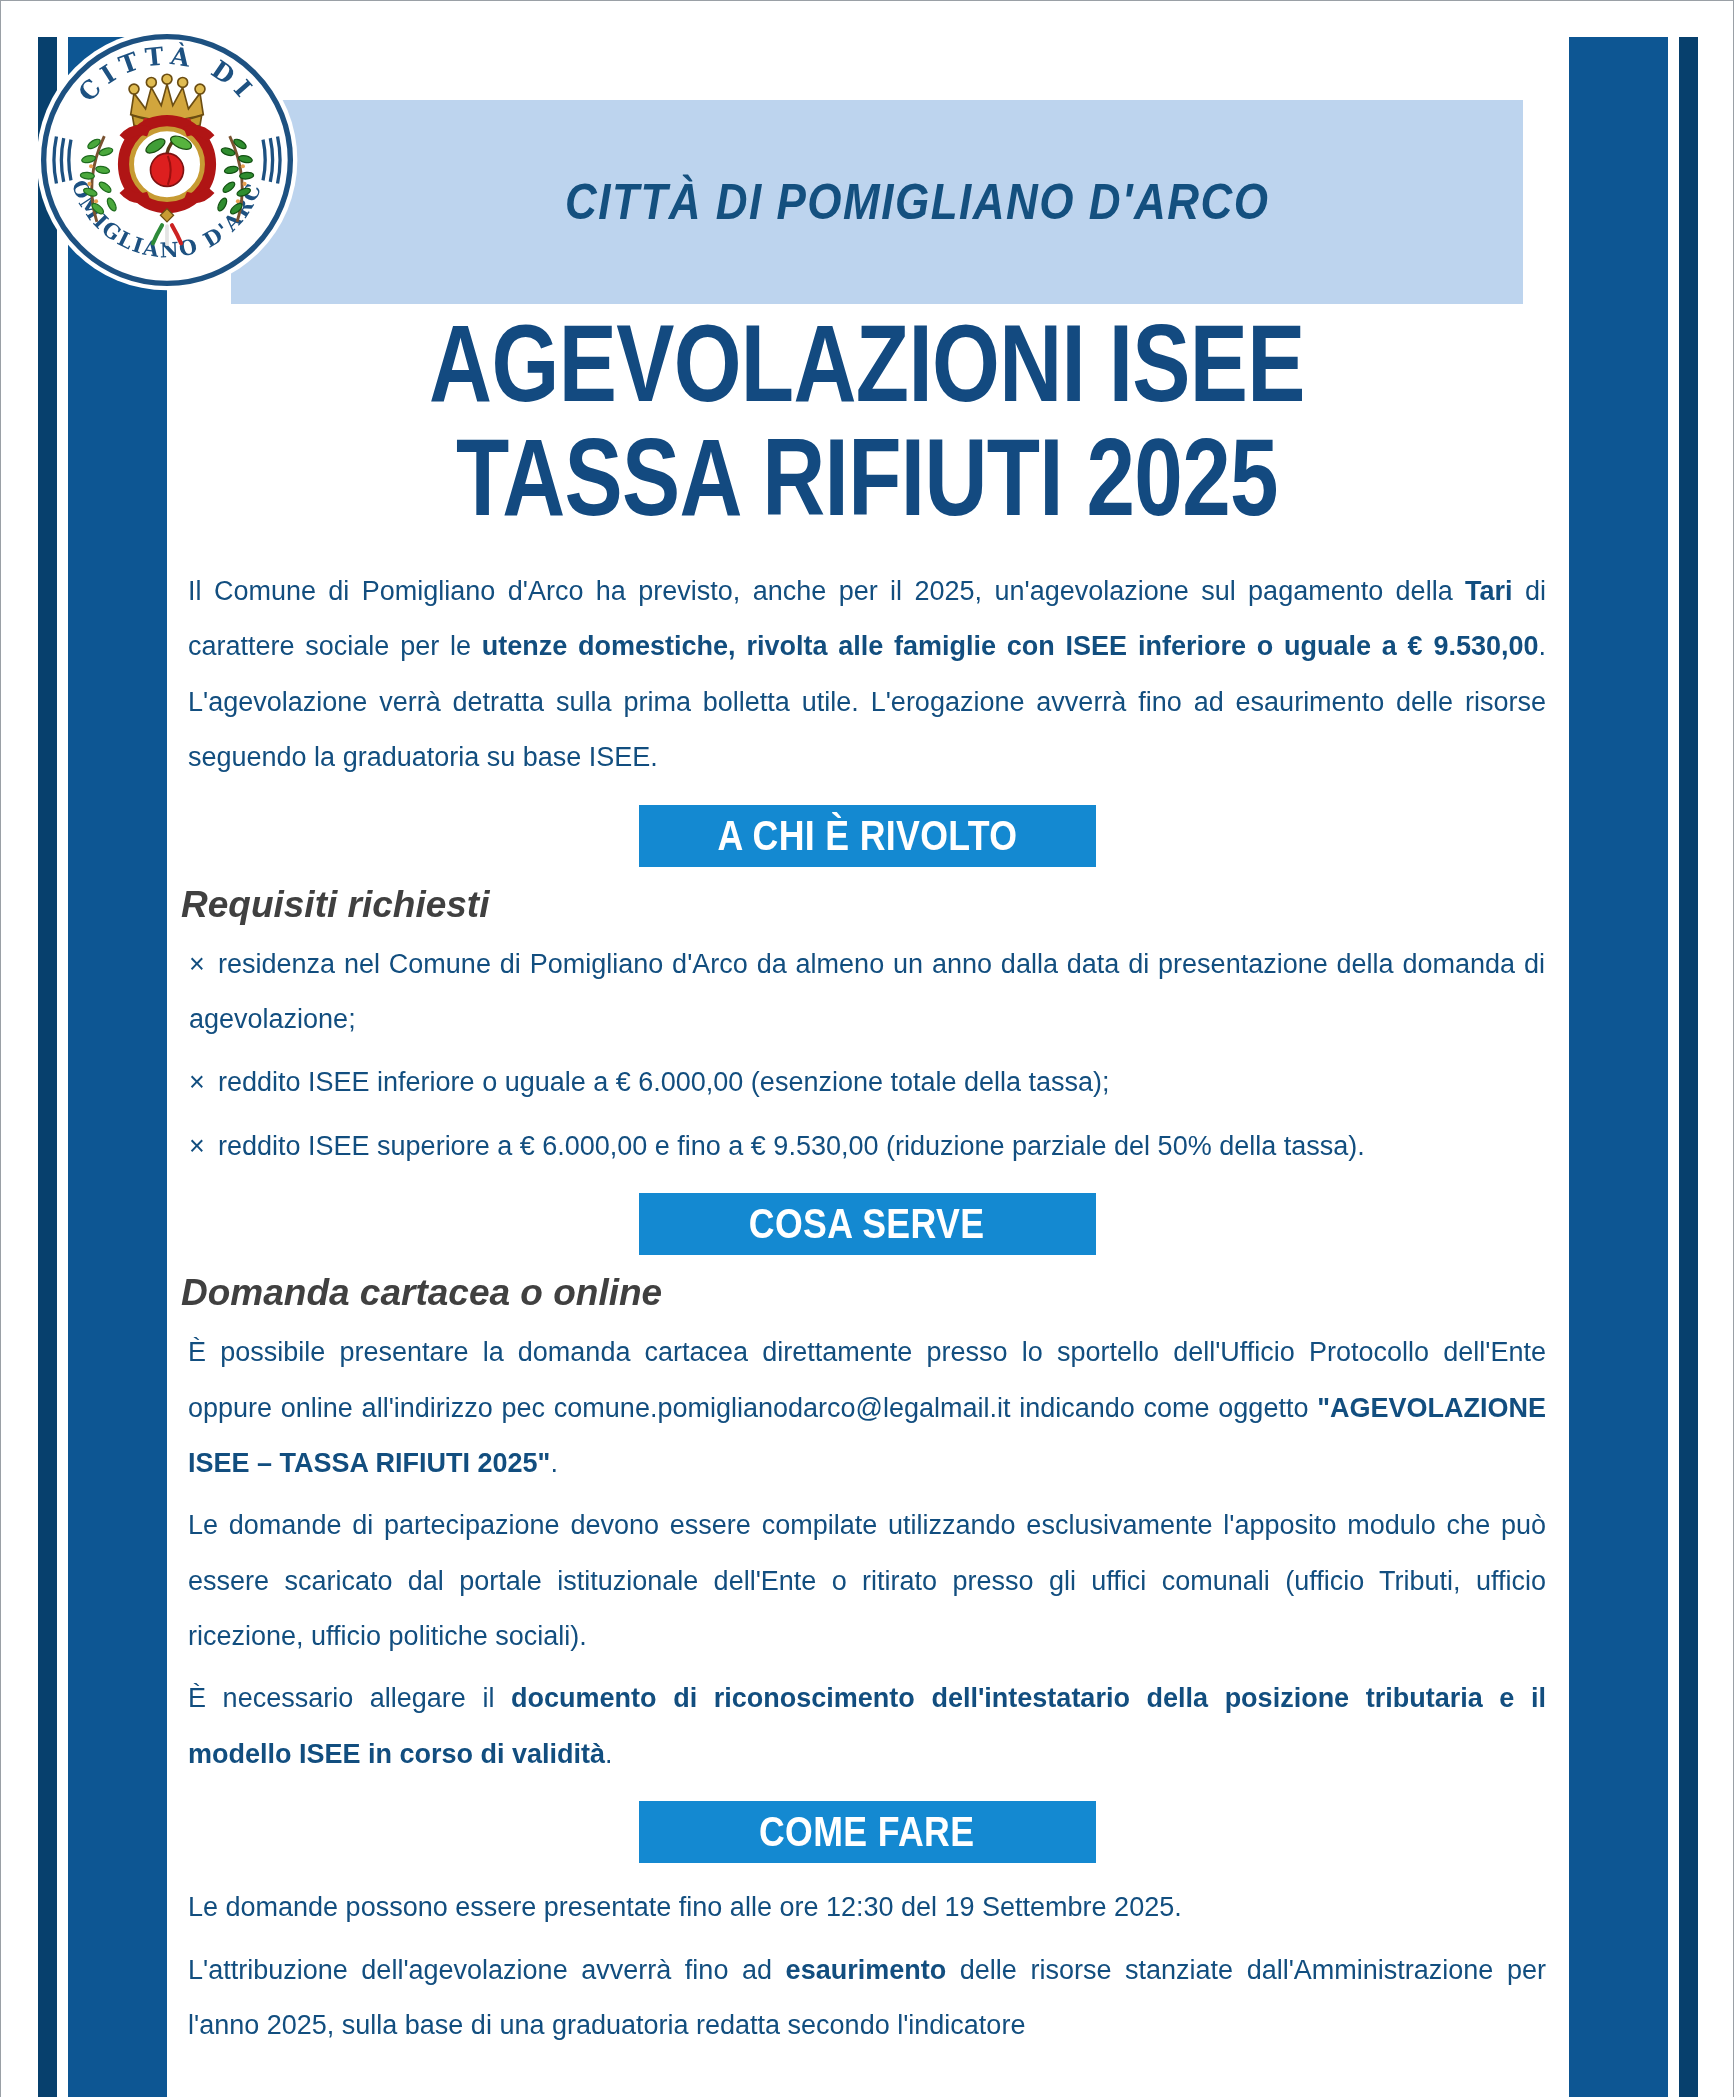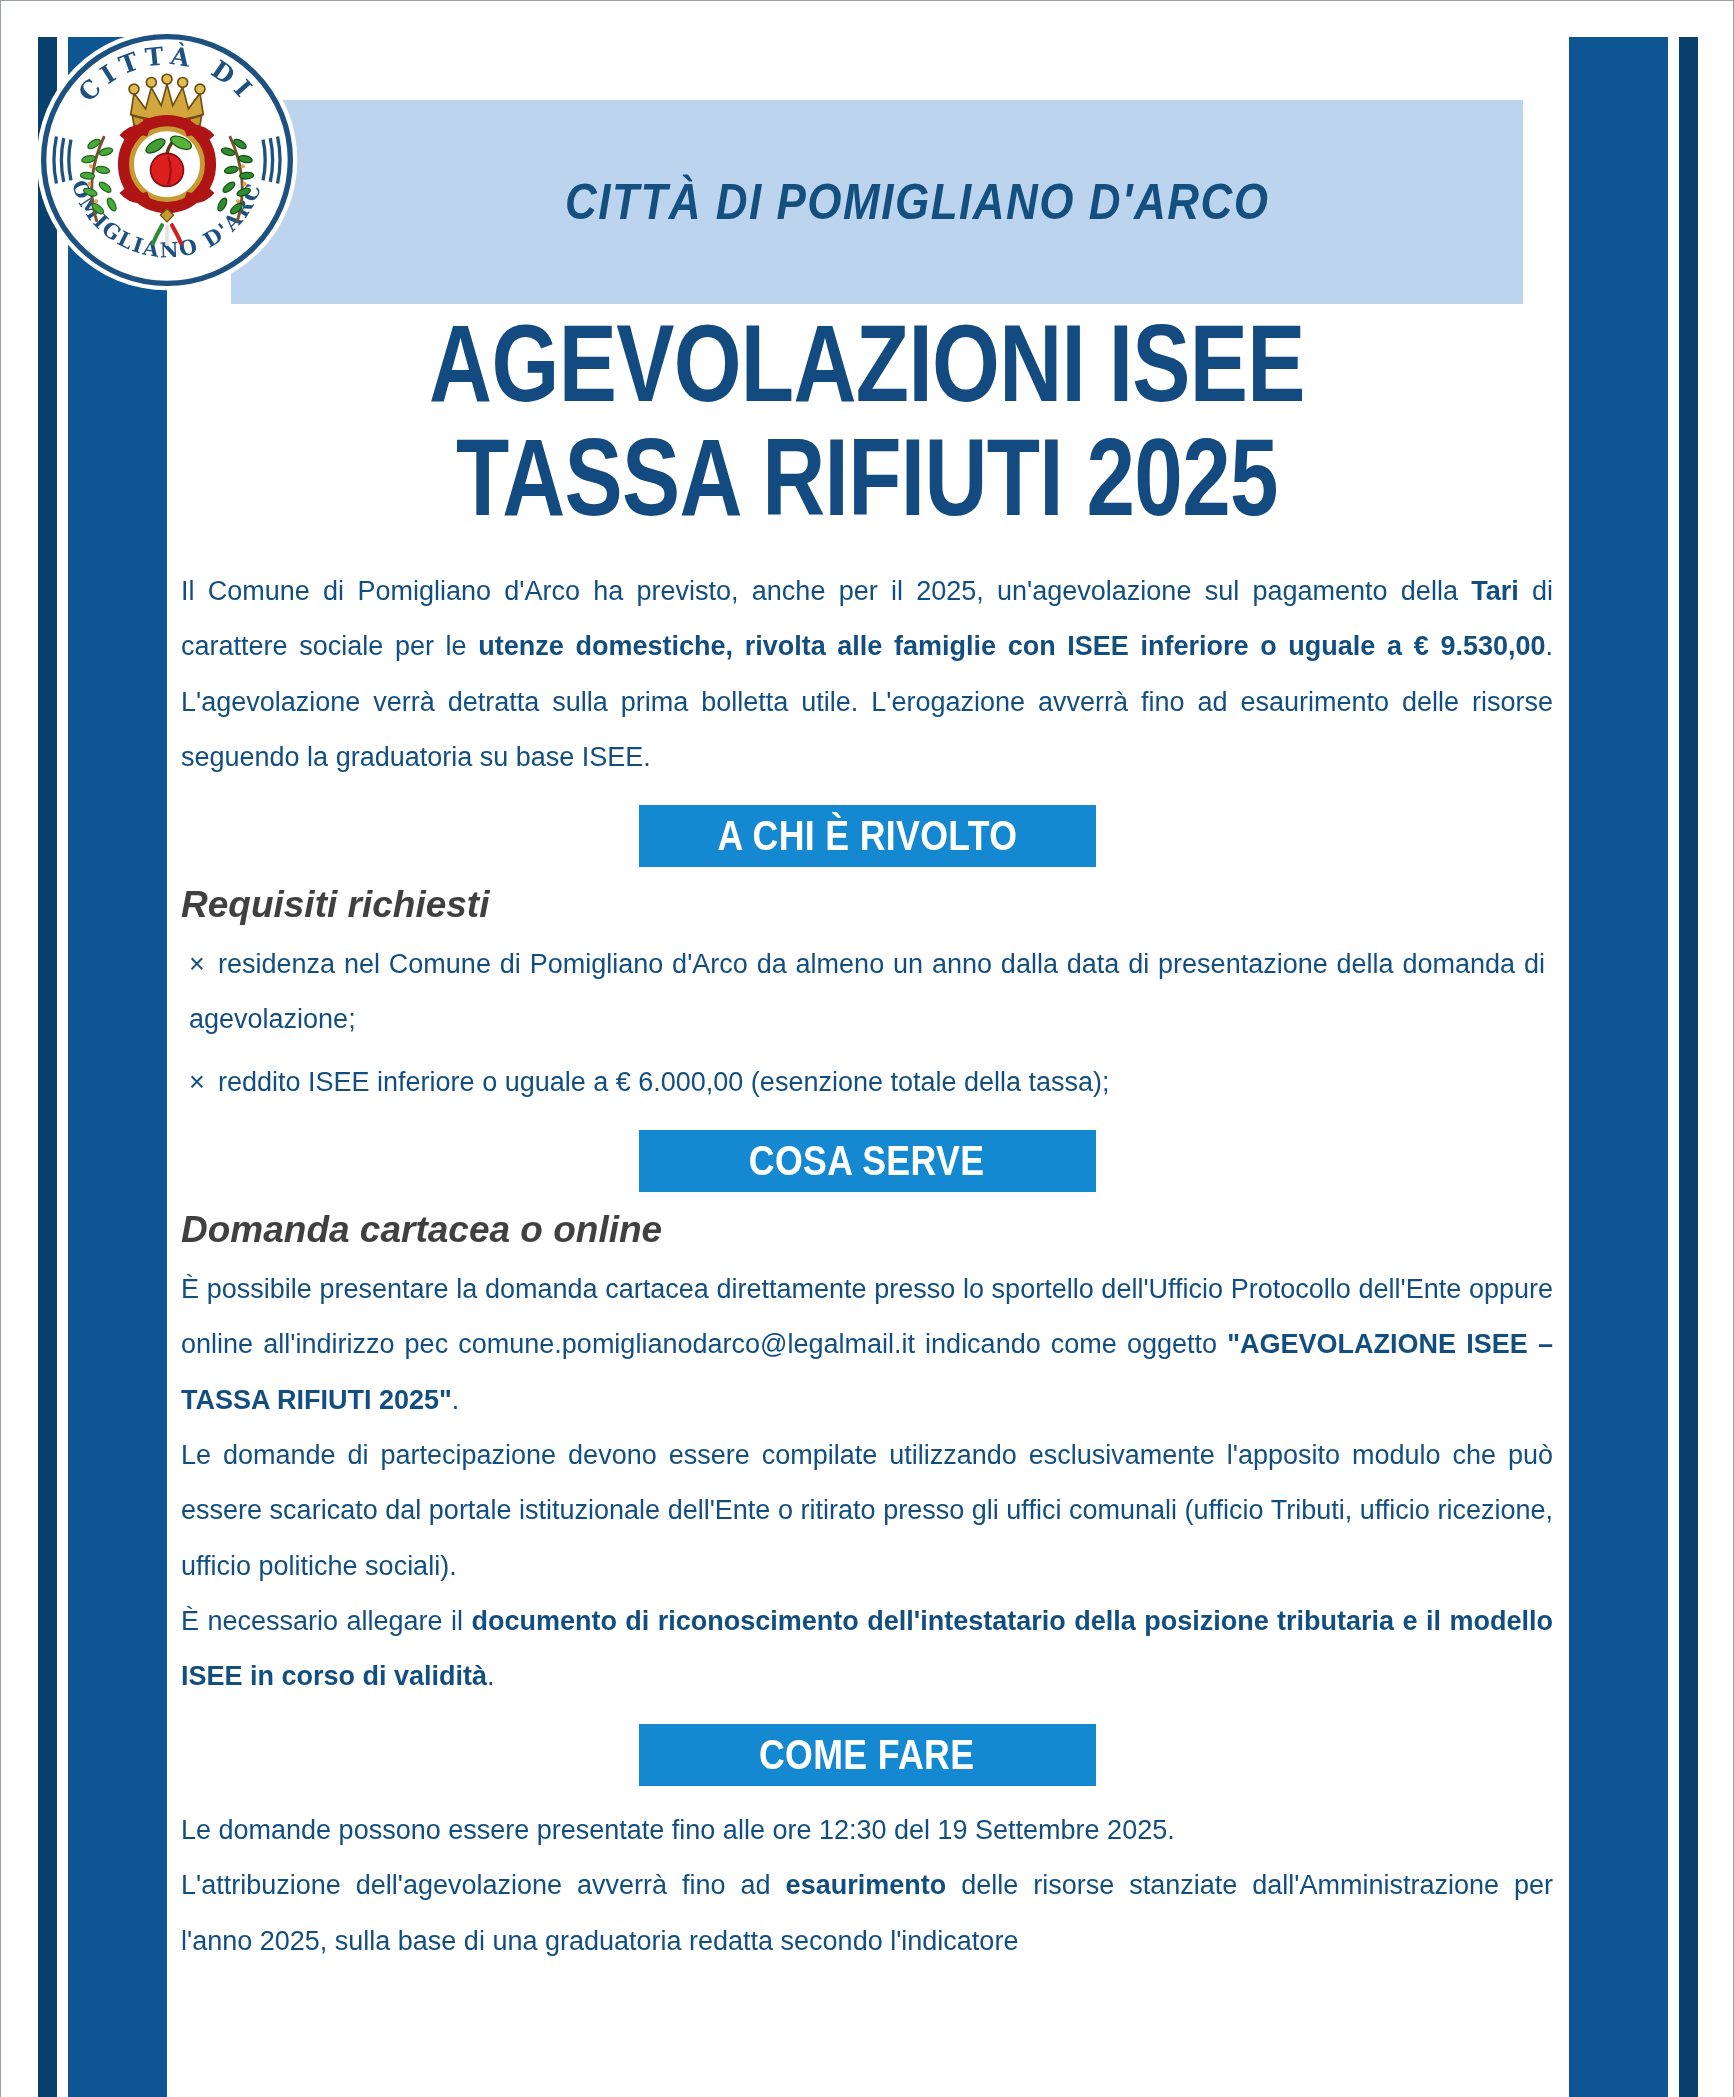--- a/index.html
+++ b/index.html
@@ -23,21 +23,21 @@
   .band-title{font-size:50px;font-weight:700;font-style:italic;color:#14507f;
         letter-spacing:1.7px;transform:scaleX(.88);white-space:nowrap;}
 
   
   .seal{position:absolute;left:34px;top:27px;width:264px;height:264px;}
 
   
   .main{position:absolute;left:180px;top:305px;width:1372px;color:#124e7f;}
   .title{text-align:center;font-weight:700;color:#134a80;font-size:109px;
          line-height:1.05;letter-spacing:-0.8px;transform:scaleX(.8);margin:0 0 29px 0;}
-  .para{font-size:27px;line-height:2.05;text-align:justify;margin:0;}
+  .para{font-size:27px;line-height:2.05;text-align:justify;margin:7px;}
   .para.left{text-align:left;}
   .bold{font-weight:700;}
   .banner{width:457px;height:62px;margin:19.3px auto 17px auto;background:#1489d1;
           display:flex;align-items:center;justify-content:center;}
   .banner span{color:#ffffff;font-weight:700;font-size:42px;letter-spacing:0.4px;
           transform:scaleX(.85);white-space:nowrap;}
   .sub{font-size:37px;font-style:italic;font-weight:700;margin:0 0 11px 0;color:#404040;}
   .bullets p{margin:8px;}
   .mark{display:inline-block;min-width:29px;font-weight:400;}
 </style>
@@ -165,20 +165,21 @@
 
     <div class="banner">
       <span>A CHI È RIVOLTO</span>
     </div>
 
     <h3 class="sub">Requisiti richiesti</h3>
 
     <div class="bullets">
       <p class="para"><span class="mark">×</span><span>residenza nel Comune di Pomigliano d'Arco da almeno un anno dalla data di presentazione della domanda di agevolazione;</span></p>
       <p class="para"><span class="mark">×</span><span>reddito ISEE inferiore o uguale a € 6.000,00 (esenzione totale della tassa);</span></p>
+      <p class="para"><span class="mark">×</span><span>reddito ISEE superiore a € 6.000,00 e fino a € 9.530,00 (riduzione parziale del 50% della tassa).</span></p>
     </div>
 
     <div class="banner">
       <span>COSA SERVE</span>
     </div>
 
     <h3 class="sub">Domanda cartacea o online</h3>
 
     <p class="para"><span>È possibile presentare la domanda cartacea direttamente presso lo sportello dell'Ufficio Protocollo dell'Ente oppure online all'indirizzo pec comune.pomiglianodarco@legalmail.it indicando come oggetto </span><span class="bold">"AGEVOLAZIONE ISEE – TASSA RIFIUTI 2025"</span><span>.</span></p>
     <p class="para"><span>Le domande di partecipazione devono essere compilate utilizzando esclusivamente l'apposito modulo che può essere scaricato dal portale istituzionale dell'Ente o ritirato presso gli uffici comunali (ufficio Tributi, ufficio ricezione, ufficio politiche sociali).</span></p>

